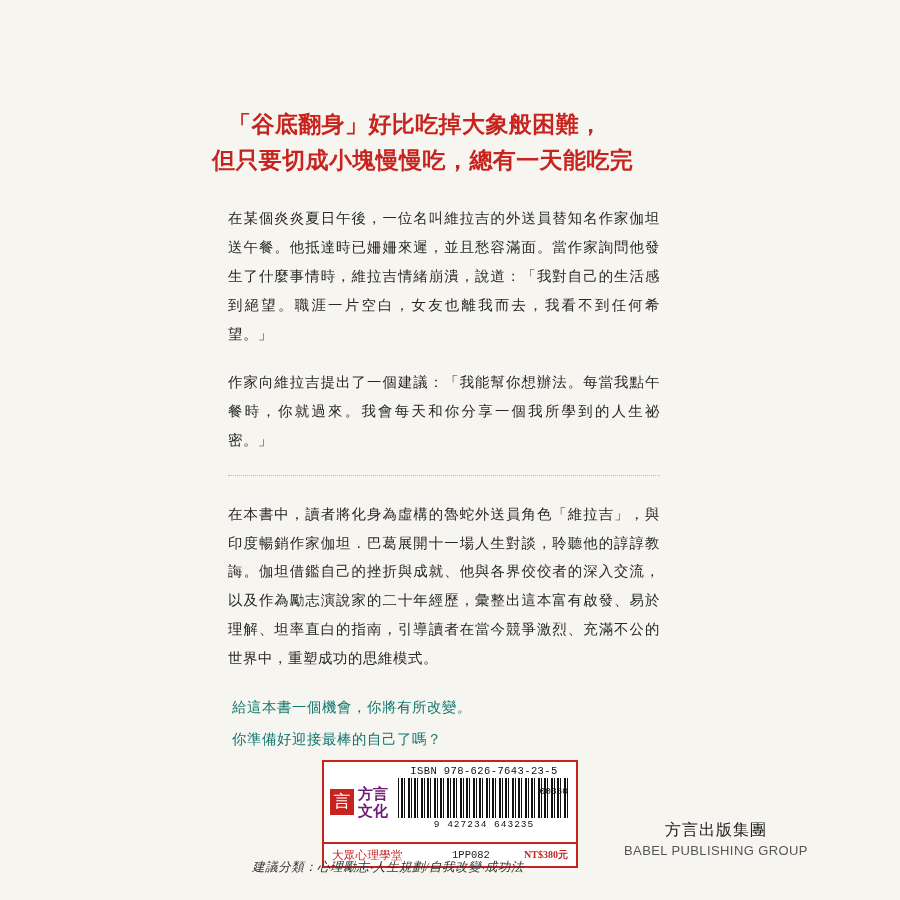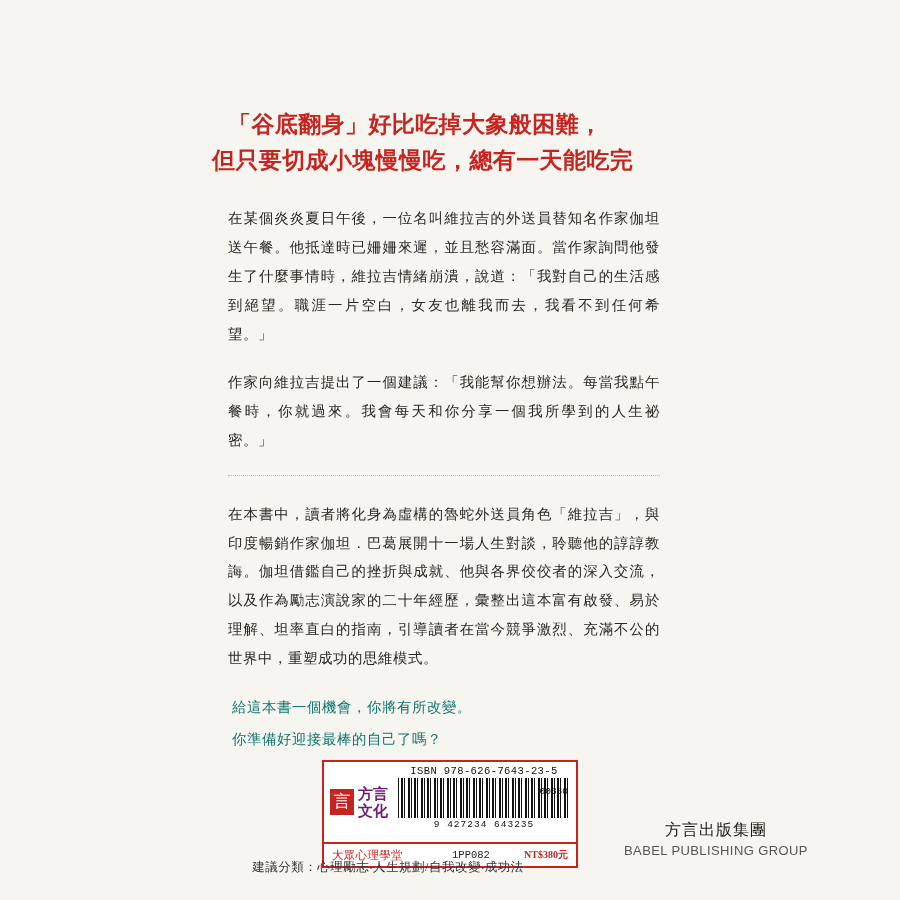--- a/index.html
+++ b/index.html
@@ -202,20 +202,21 @@
   }
   .category-line {
     position: absolute;
     left: 0;
     top: 858px;
     width: 776px;
     text-align: center;
     font-size: 12.5px;
     color: #333;
     letter-spacing: 0.5px;
+    font-style: italic;
   }
 </style>
 </head>
 <body>
 
 <div id="book-back-cover">
 
   <div class="content-area">
 
     <h1 class="headline">

